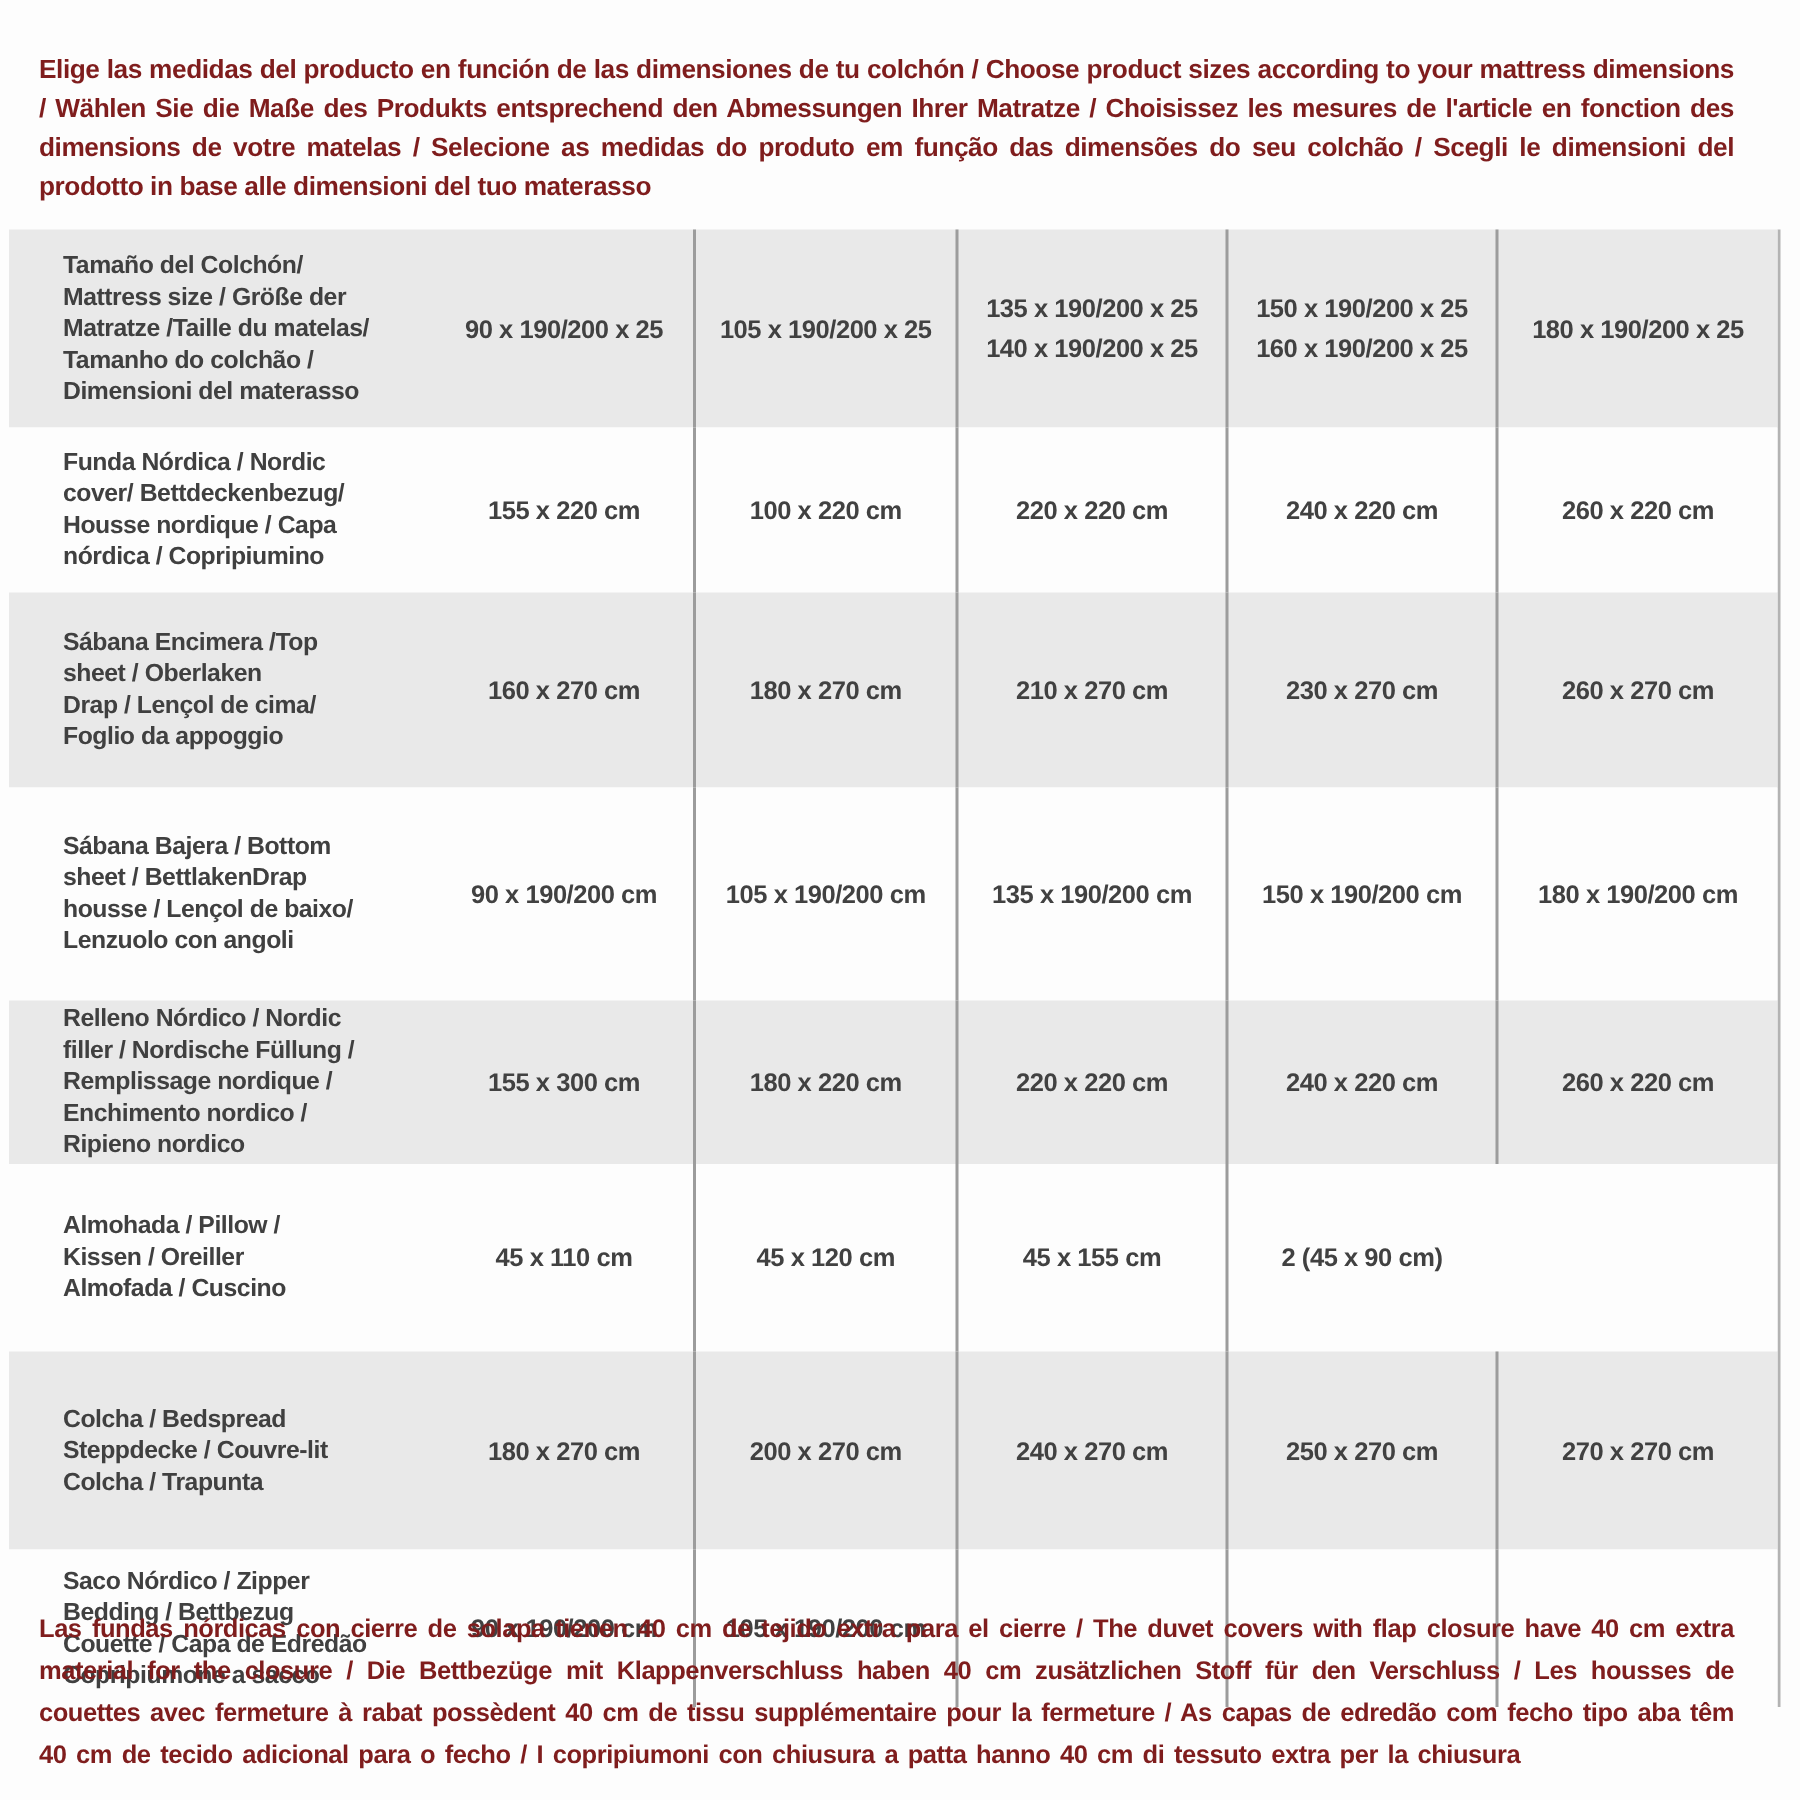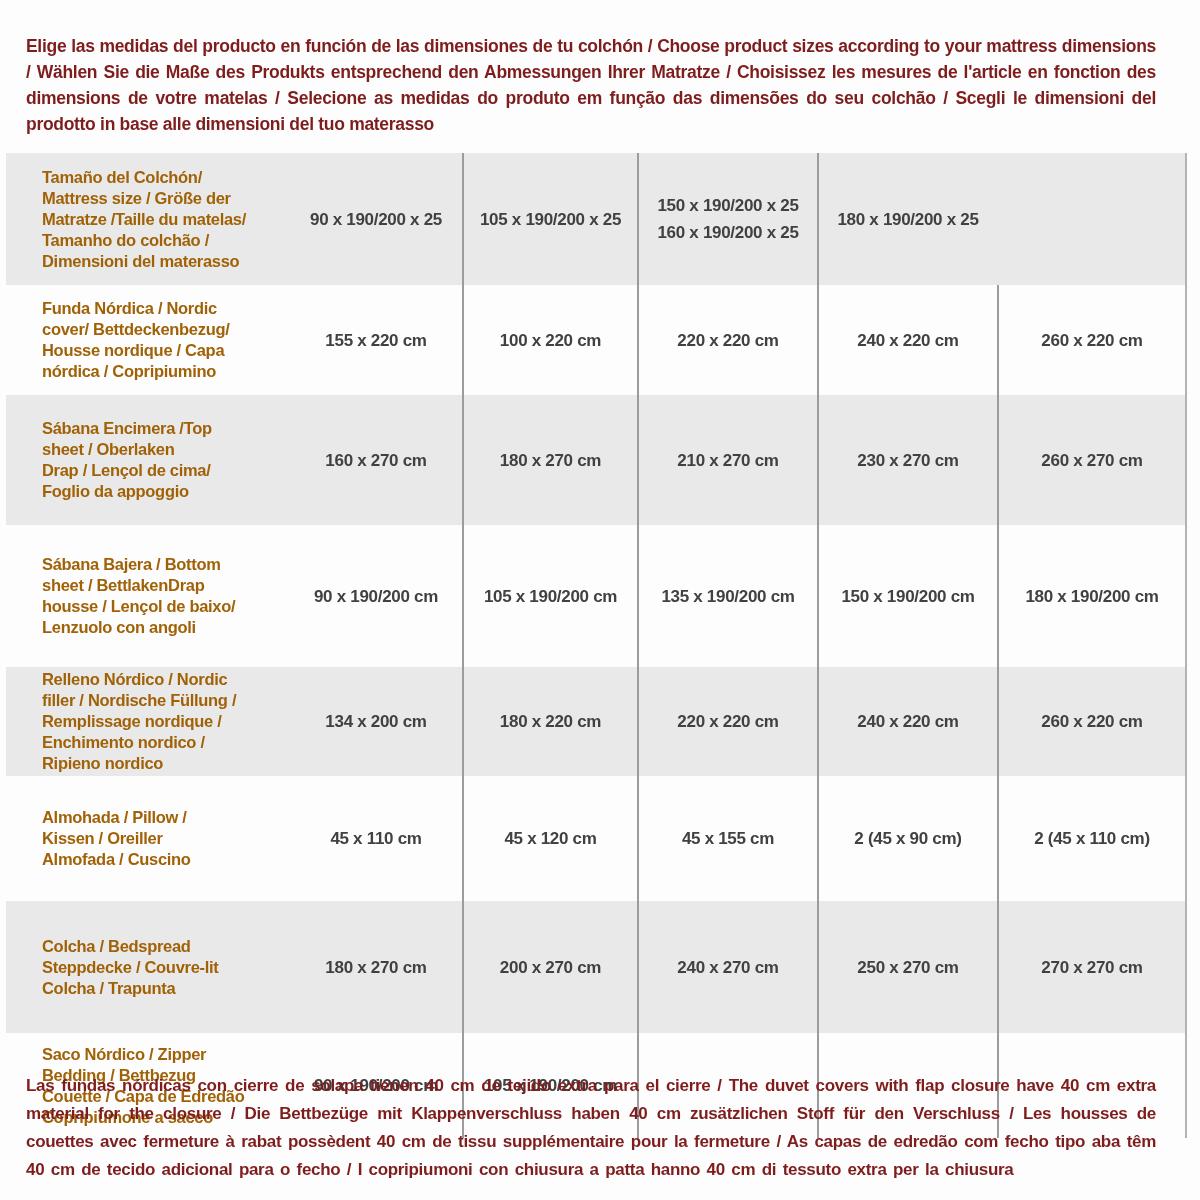--- a/index.html
+++ b/index.html
@@ -49,21 +49,21 @@
     white-space: pre-line;
     font-weight: bold;
     letter-spacing: -0.3px;
   }
   .label-cell {
     padding-left: 36px;
     padding-right: 8px;
     justify-content: flex-start;
     font-size: 16.5px;
     line-height: 21px;
-    color: #a16207;
+    color: #404040;
   }
   .value-cell {
     justify-content: center;
     text-align: center;
     font-size: 17px;
     line-height: 27px;
     color: #414141;
   }
   .value-cell + .value-cell { border-left: 2px solid #9c9c9c; }
 </style>
@@ -74,20 +74,22 @@
 
 <div class="size-table">
     <div class="trow shaded">
       <div class="cell label-cell">Tamaño del Colchón/
 Mattress size / Größe der
 Matratze /Taille du matelas/
 Tamanho do colchão /
 Dimensioni del materasso</div>
       <div class="cell value-cell">90 x 190/200 x 25</div>
       <div class="cell value-cell">105 x 190/200 x 25</div>
+      <div class="cell value-cell">135 x 190/200 x 25
+140 x 190/200 x 25</div>
       <div class="cell value-cell">150 x 190/200 x 25
 160 x 190/200 x 25</div>
       <div class="cell value-cell">180 x 190/200 x 25</div>
     </div>
     <div class="trow">
       <div class="cell label-cell">Funda Nórdica /  Nordic
 cover/ Bettdeckenbezug/
 Housse nordique  / Capa
 nórdica / Copripiumino</div>
       <div class="cell value-cell">155 x 220 cm</div>
@@ -117,35 +119,34 @@
       <div class="cell value-cell">135 x 190/200 cm</div>
       <div class="cell value-cell">150 x 190/200 cm</div>
       <div class="cell value-cell">180 x 190/200 cm</div>
     </div>
     <div class="trow shaded">
       <div class="cell label-cell">Relleno Nórdico / Nordic
 filler / Nordische Füllung /
 Remplissage nordique /
 Enchimento nordico /
 Ripieno nordico</div>
-      <div class="cell value-cell">134 x 200 cm</div>
+      <div class="cell value-cell">155 x 300 cm</div>
       <div class="cell value-cell">180 x 220 cm</div>
       <div class="cell value-cell">220 x 220 cm</div>
       <div class="cell value-cell">240 x 220 cm</div>
       <div class="cell value-cell">260 x 220 cm</div>
     </div>
     <div class="trow">
       <div class="cell label-cell">Almohada  / Pillow /
 Kissen / Oreiller
 Almofada / Cuscino</div>
       <div class="cell value-cell">45 x 110 cm</div>
       <div class="cell value-cell">45 x 120 cm</div>
       <div class="cell value-cell">45 x 155 cm</div>
       <div class="cell value-cell">2 (45 x 90 cm)</div>
-      <div class="cell value-cell">2 (45 x 110 cm)</div>
     </div>
     <div class="trow shaded">
       <div class="cell label-cell">Colcha / Bedspread
 Steppdecke / Couvre-lit
 Colcha / Trapunta</div>
       <div class="cell value-cell">180 x 270 cm</div>
       <div class="cell value-cell">200 x 270 cm</div>
       <div class="cell value-cell">240 x 270 cm</div>
       <div class="cell value-cell">250 x 270 cm</div>
       <div class="cell value-cell">270 x 270 cm</div>

